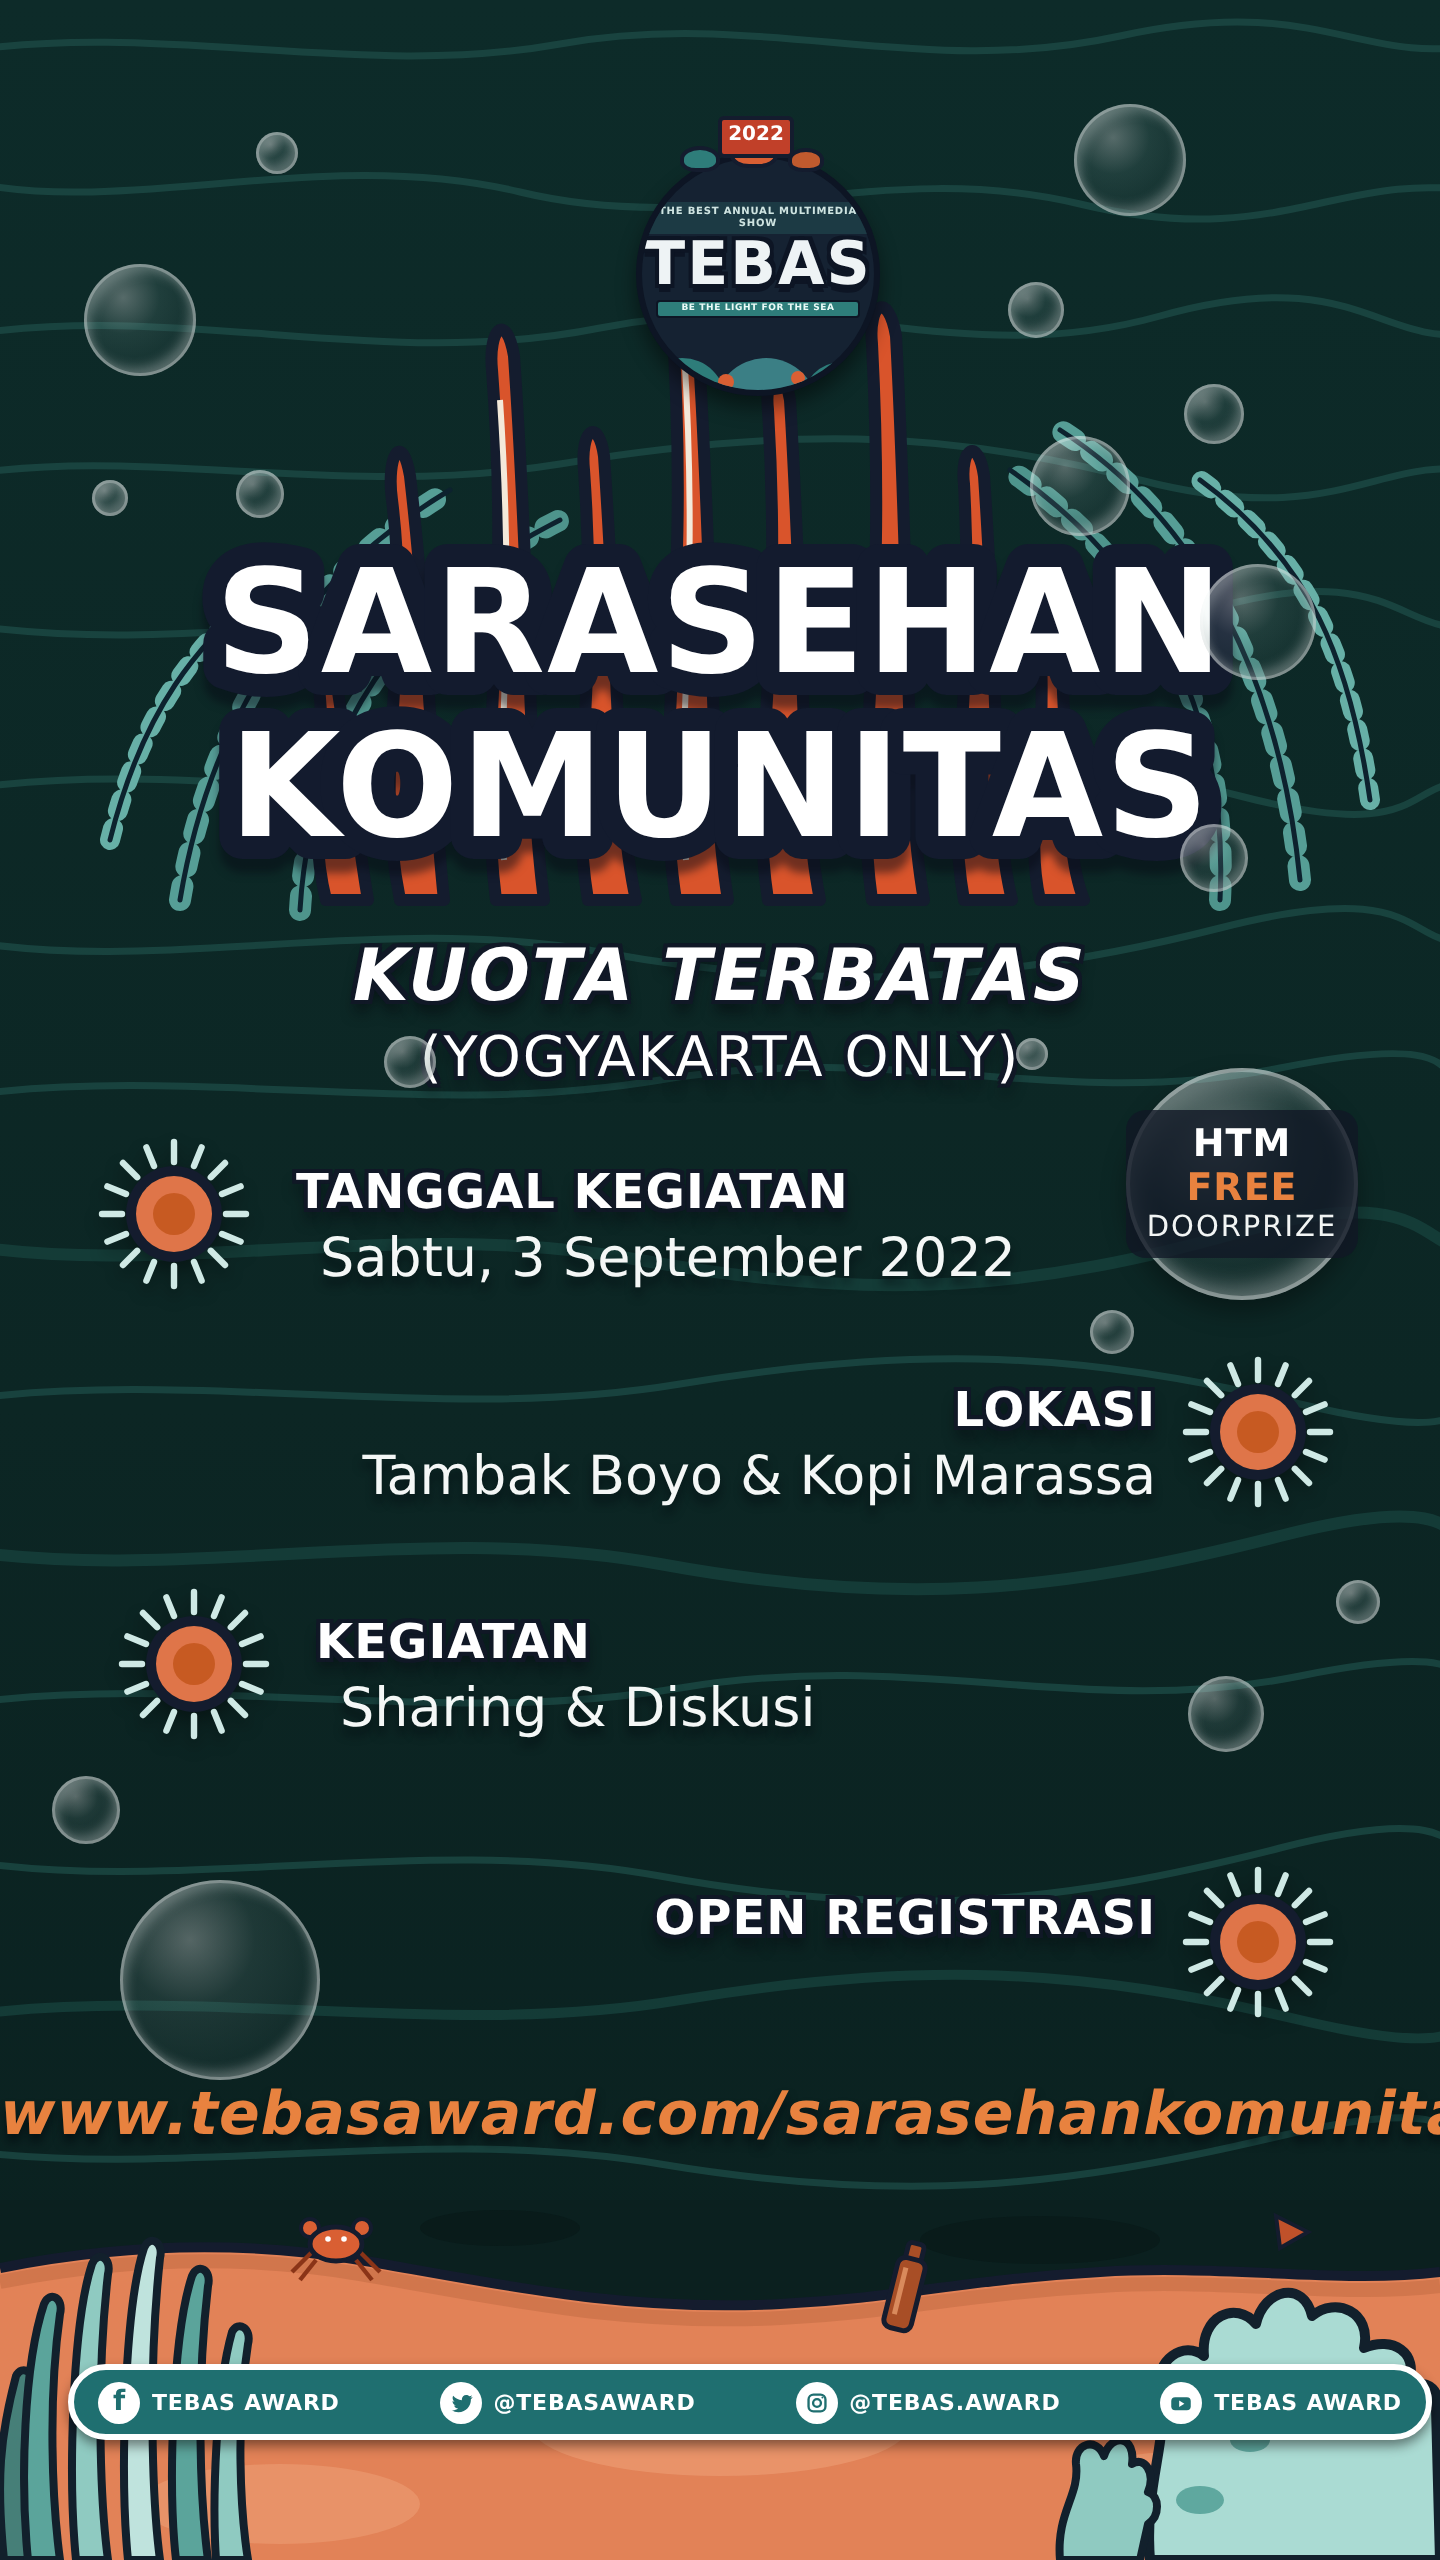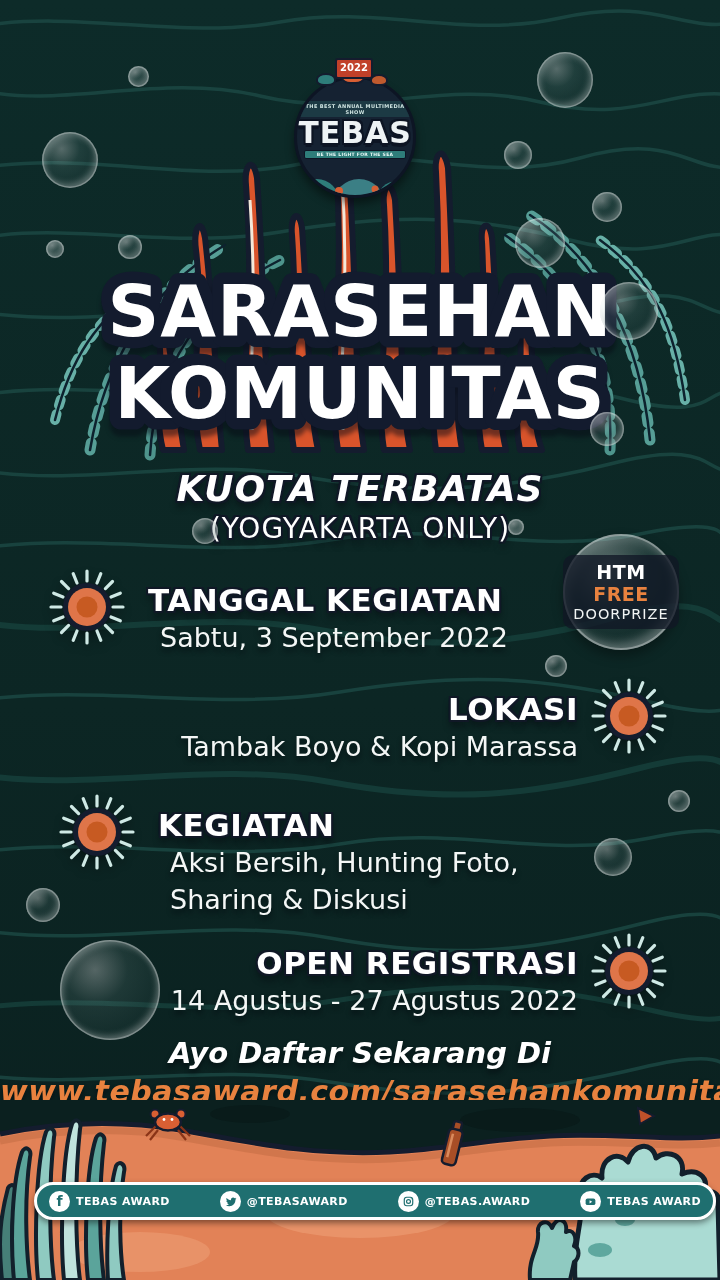--- a/index.html
+++ b/index.html
@@ -12,21 +12,21 @@
   svg{display:block;}
   
   .waves{left:0;top:0;}
   
   .bubble{
     position:absolute;border-radius:50%;
     background:radial-gradient(circle at 35% 30%, rgba(255,255,255,.30) 0%, rgba(170,210,205,.12) 34%, rgba(40,70,68,.30) 68%, rgba(15,30,30,.25) 100%);
     box-shadow:inset -3px -4px 6px rgba(255,255,255,.30), inset 3px 4px 6px rgba(255,255,255,.28), inset 0 0 0 1.5px rgba(255,255,255,.25);
   }
   
-  .logo{left:272px;top:58px;width:160px;height:130px;}
+  .logo{left:296px;top:58px;width:160px;height:130px;}
   .logo-year{position:absolute;left:63px;top:0;width:34px;height:17px;background:#c14029;border:2px solid #141c2e;border-radius:3px;color:#fff;font-size:10px;font-weight:bold;text-align:center;line-height:15px;z-index:3;}
   .logo-deco{position:absolute;left:30px;top:10px;width:100px;height:16px;display:flex;justify-content:center;gap:5px;z-index:2;}
   .logo-deco i{display:block;border:2px solid #141c2e;border-radius:50% 50% 40% 40%;}
   .logo-circle{position:absolute;left:22px;top:18px;width:116px;height:116px;border-radius:50%;background:#152232;border:3px solid #0d1524;overflow:hidden;z-index:1;box-shadow:0 6px 10px rgba(0,0,0,.45);}
   .logo-banner{margin:22px auto 0;width:96%;background:#1c3a44;color:#cfe4e1;font-size:5px;letter-spacing:.4px;text-align:center;padding:2px 0;font-weight:bold;}
   .logo-name{text-align:center;font-size:30px;font-weight:bold;letter-spacing:1px;color:#eef3f5;line-height:1.05;
     text-shadow:-2px -2px 0 #0d1524,2px -2px 0 #0d1524,-2px 2px 0 #0d1524,2px 2px 0 #0d1524,0 4px 0 #0d1524;}
   .logo-ribbon{margin:1px auto 0;width:86%;background:#2e7d7a;border:1px solid #0d1524;border-radius:2px;color:#eafaf7;font-size:4.5px;letter-spacing:.3px;text-align:center;padding:1px 0;font-weight:bold;}
   .logo-waves{position:absolute;left:0;bottom:-14px;width:116px;height:42px;}
   
@@ -41,21 +41,21 @@
   
   .htm-bubble{left:563px;top:534px;width:116px;height:116px;border-radius:50%;
     background:radial-gradient(circle at 38% 30%, rgba(255,255,255,.34) 0%, rgba(200,230,228,.10) 40%, rgba(30,55,55,.25) 74%, rgba(255,255,255,.22) 100%);
     box-shadow:inset -5px -7px 10px rgba(255,255,255,.30), inset 5px 7px 12px rgba(255,255,255,.26), inset 0 0 0 2px rgba(255,255,255,.30), 0 6px 12px rgba(0,0,0,.35);
     display:flex;align-items:center;justify-content:center;}
   .htm-label{background:rgba(17,23,37,.78);border-radius:10px;padding:7px 10px;text-align:center;line-height:1.15;}
   .htm-l1{font-size:19px;font-weight:bold;letter-spacing:.5px;}
   .htm-free{color:#e8823f;}
   .htm-l2{font-size:14.5px;font-weight:normal;letter-spacing:1px;color:#f2f5f4;}
   
-  .sec-head{font-size:31px;font-weight:bold;letter-spacing:.5px;line-height:1.15;}
+  .sec-head{font-size:24px;font-weight:bold;letter-spacing:.5px;line-height:1.15;}
   .sec-sub{font-size:27px;font-weight:normal;color:#f4f7f6;line-height:1.4;margin-left:12px;}
   .sec{width:460px;}
   .sec.left{text-align:left;}
   .sec.right{text-align:right;}
   .anemone{position:absolute;width:76px;height:76px;filter:drop-shadow(0 4px 4px rgba(0,0,0,.4));}
   
   .cta{left:0;top:1036px;width:720px;text-align:center;font-style:italic;}
   .cta-1{font-size:29px;font-weight:bold;}
   .cta-2{font-size:30px;font-weight:bold;color:#e8823f;margin-top:4px;letter-spacing:.5px;}
   
@@ -208,34 +208,31 @@
   <div class="abs sec right" style="right:142px;top:692px;">
     <div class="sec-head outline">LOKASI</div>
     <div class="sec-sub soft">Tambak Boyo &amp; Kopi Marassa</div>
   </div>
 
   <svg class="anemone" style="left:59px;top:794px;" viewBox="0 0 76 76">
       <use href="#anemone"></use>
     </svg>
   <div class="abs sec left" style="left:158px;top:808px;">
     <div class="sec-head outline">KEGIATAN</div>
-    <div class="sec-sub soft">Aksi Bersih, Hunting Foto,</div>
     <div class="sec-sub soft">Sharing &amp; Diskusi</div>
   </div>
 
   <svg class="anemone" style="left:591px;top:933px;" viewBox="0 0 76 76">
       <use href="#anemone"></use>
     </svg>
   <div class="abs sec right" style="right:142px;top:946px;">
     <div class="sec-head outline">OPEN REGISTRASI</div>
-    <div class="sec-sub soft">14 Agustus - 27 Agustus 2022</div>
   </div>
 
   <div class="abs cta">
-    <div class="cta-1 soft">Ayo Daftar Sekarang Di</div>
     <div class="cta-2 soft">www.tebasaward.com/sarasehankomunitas</div>
   </div>
 
   <div class="bubble" style="left:42px;top:132px;width:56px;height:56px;"></div>
   <div class="bubble" style="left:118px;top:235px;width:24px;height:24px;"></div>
   <div class="bubble" style="left:46px;top:240px;width:18px;height:18px;"></div>
   <div class="bubble" style="left:128px;top:66px;width:21px;height:21px;"></div>
   <div class="bubble" style="left:537px;top:52px;width:56px;height:56px;"></div>
   <div class="bubble" style="left:504px;top:141px;width:28px;height:28px;"></div>
   <div class="bubble" style="left:592px;top:192px;width:30px;height:30px;"></div>

